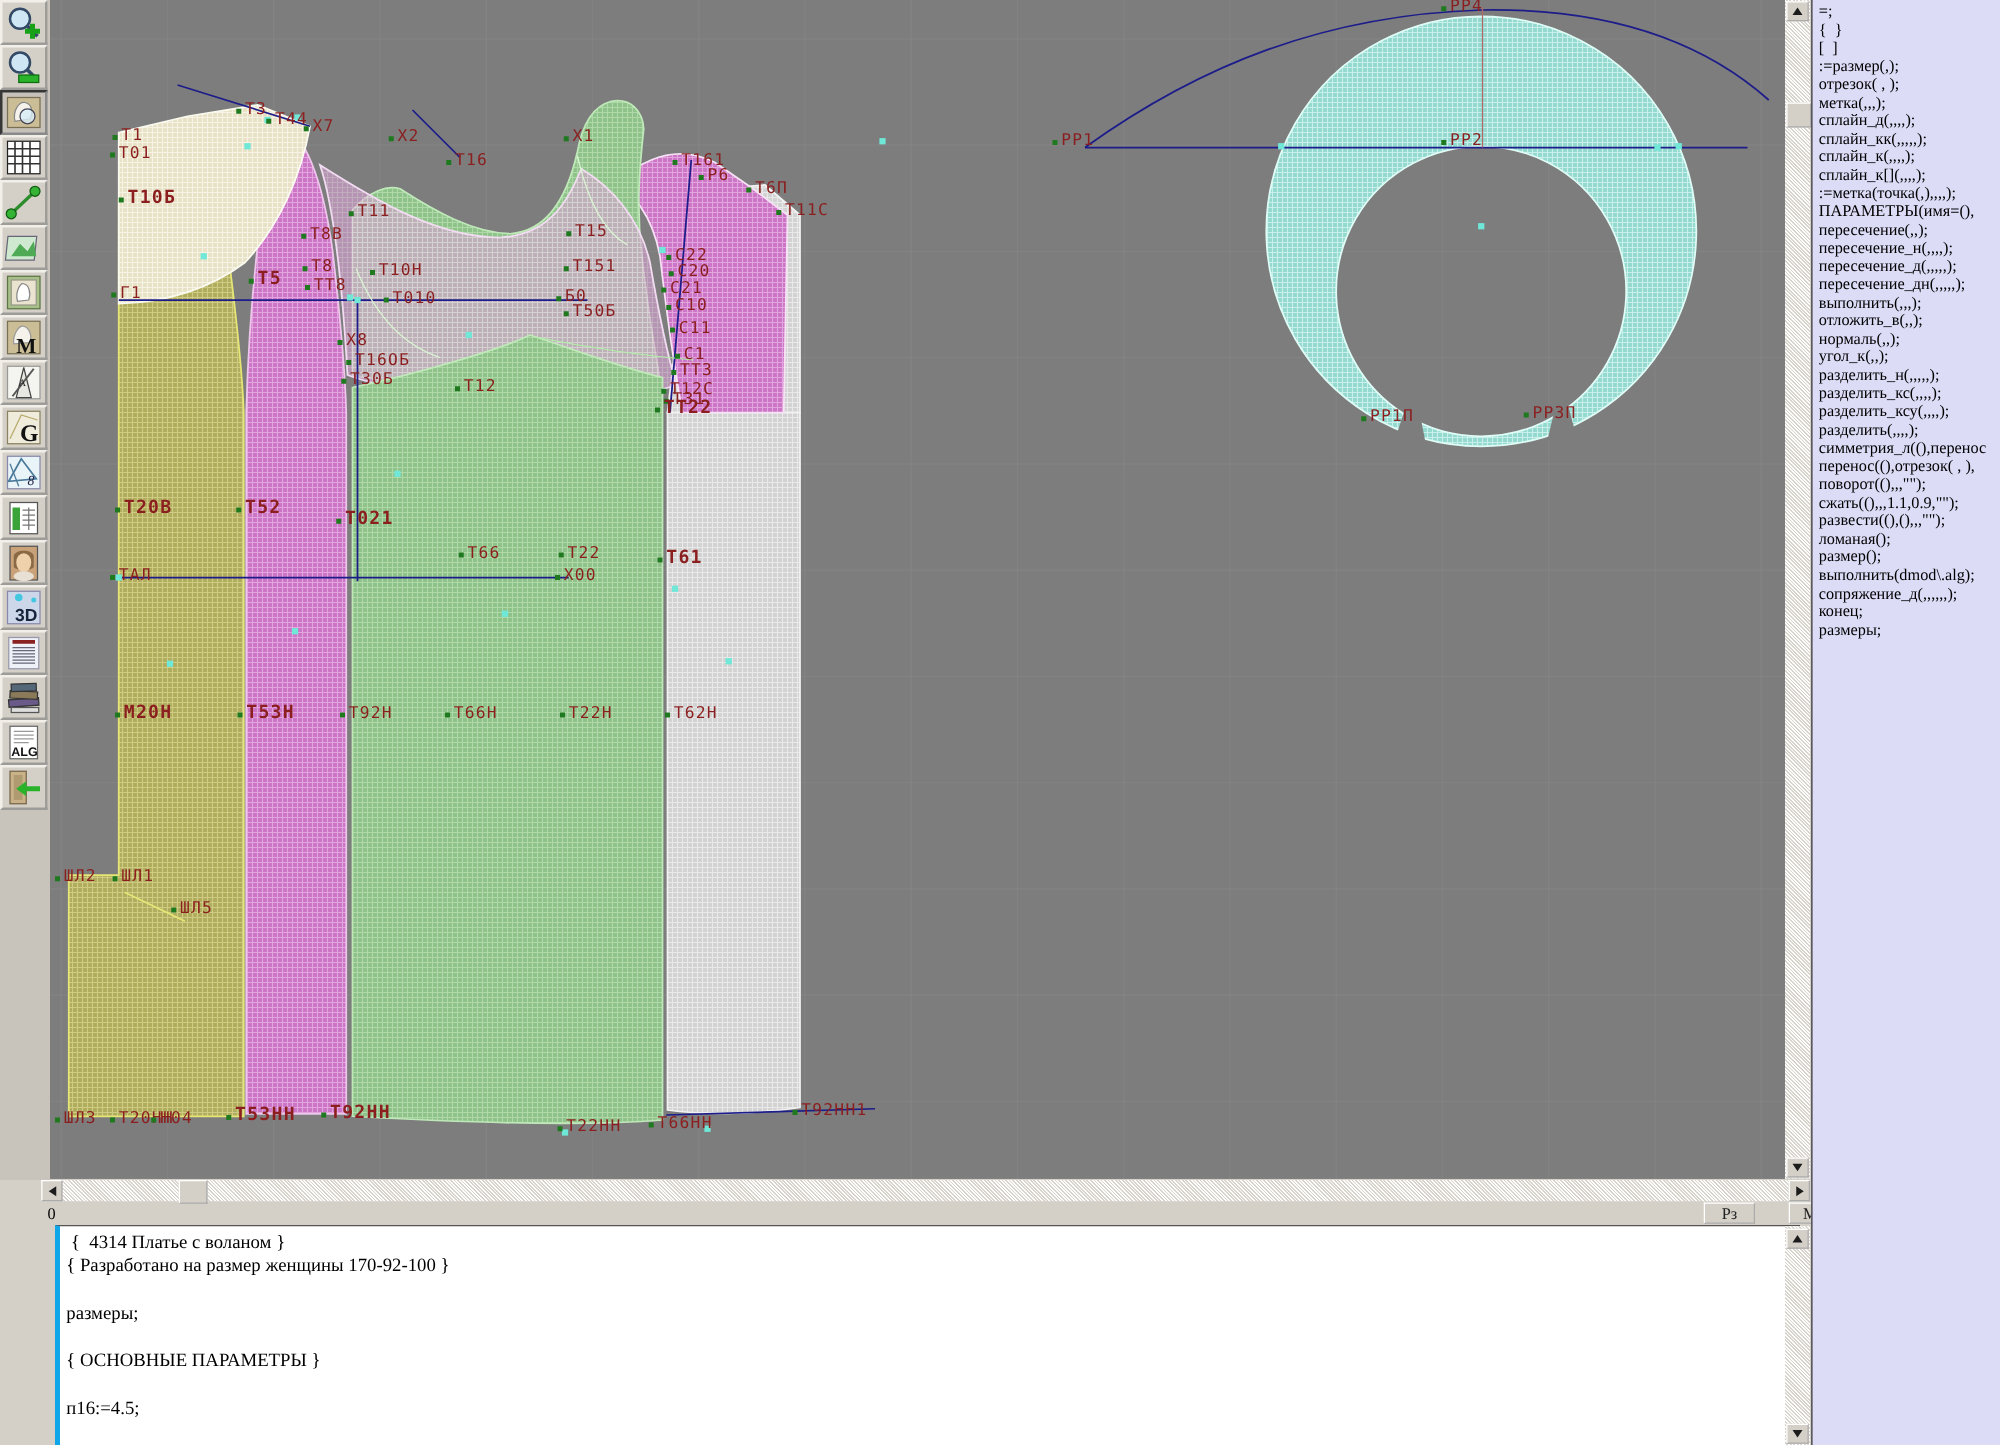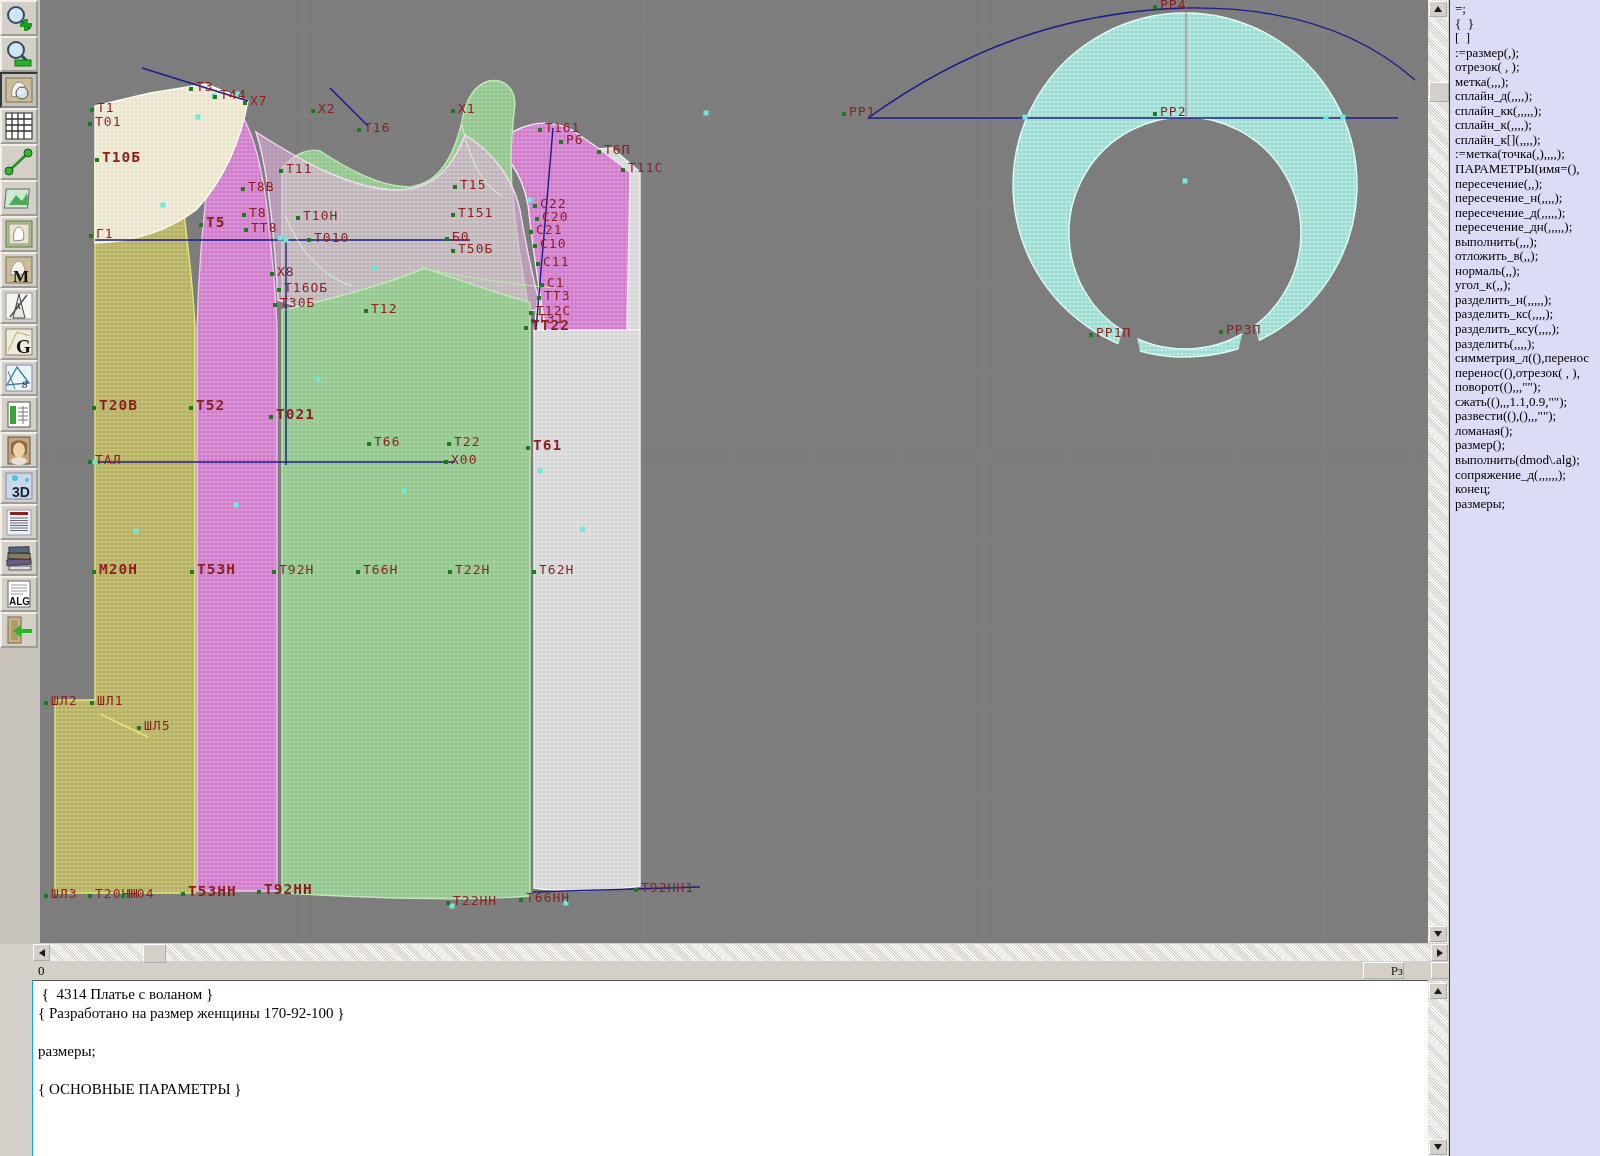--- a/index.html
+++ b/index.html
@@ -22,23 +22,23 @@
   .tri.right{border-top:4px solid transparent;border-bottom:4px solid transparent;border-left:6px solid #1c1c1c;}
   .track{position:absolute;background-image:repeating-linear-gradient(45deg,#fdfdfd 0 1px,#d8d4cc 1px 2px);}
   .thumb{position:absolute;background:#d4d0c8;border:1px outset #fff;cursor:pointer;}
   #vscroll-canvas{position:absolute;left:1428px;top:0;width:20px;height:943px;}
   #hscroll{position:absolute;left:33px;top:1px;width:1415px;height:17px;}
   
   #bottom{position:absolute;left:0;top:943px;width:1449px;height:213px;background:#d4d0c8;}
   #statusrow{position:absolute;left:0;top:19px;width:1449px;height:17px;}
   #coord0{position:absolute;left:38px;top:1px;font:13px "Liberation Serif",serif;color:#000;}
   .minibtn{position:absolute;top:0;height:17px;box-sizing:border-box;background:#d4d0c8;border:1px outset #fff;
-           font:13px "Liberation Serif",serif;color:#222;text-align:right;line-height:14px;cursor:pointer;padding:0;}
-  #editor{position:absolute;left:32px;top:37px;width:1396px;height:176px;box-sizing:border-box;background:#fff;
-          border-left:1px solid #0ea5e9;border-top:1px solid #555;overflow:hidden;}
+           font:13px "Liberation Serif",serif;color:#222;text-align:center;line-height:14px;cursor:pointer;padding:0;}
+  #editor{position:absolute;left:44px;top:37px;width:1396px;height:176px;box-sizing:border-box;background:#fff;
+          border-left:4px solid #0ea5e9;border-top:1px solid #555;overflow:hidden;}
   #editor .ln{font:15px "Liberation Serif",serif;color:#000;white-space:pre;line-height:19px;min-height:19px;padding-left:5px;}
   #vscroll-editor{position:absolute;left:1428px;top:38px;width:20px;height:175px;background:#efede9;}
   
   #rightpanel{position:absolute;left:1449px;top:0;width:151px;height:1156px;background:#dcdcf7;border-left:1px solid #303030;
               overflow:hidden;box-sizing:border-box;padding:2px 0 0 5px;}
   #rightpanel .fn{font:13px "Liberation Serif",serif;color:#000;line-height:14.55px;white-space:pre;cursor:default;}
 </style>
 </head>
 <body>
 
@@ -470,20 +470,21 @@
     </div>
     <div id="editor">
         <div style="height: 4px;"></div>
         <div class="ln"> {  4314 Платье с воланом }</div>
         <div class="ln">{ Разработано на размер женщины 170-92-100 }</div>
         <div class="ln"> </div>
         <div class="ln">размеры;</div>
         <div class="ln"> </div>
         <div class="ln">{ ОСНОВНЫЕ ПАРАМЕТРЫ }</div>
         <div class="ln"> </div>
+        <div class="ln">п16:=4.5;</div>
       </div>
     <div id="vscroll-editor">
       <div class="track" style="left:0;top:0;width:20px;height:175px;"></div>
       <button class="sbtn" style="left:1px;top:2px;width:18px;height:16px;">
           <span class="tri up"></span>
         </button>
       <button class="sbtn" style="left:1px;top:158px;width:18px;height:16px;">
           <span class="tri down"></span>
         </button>
     </div>

